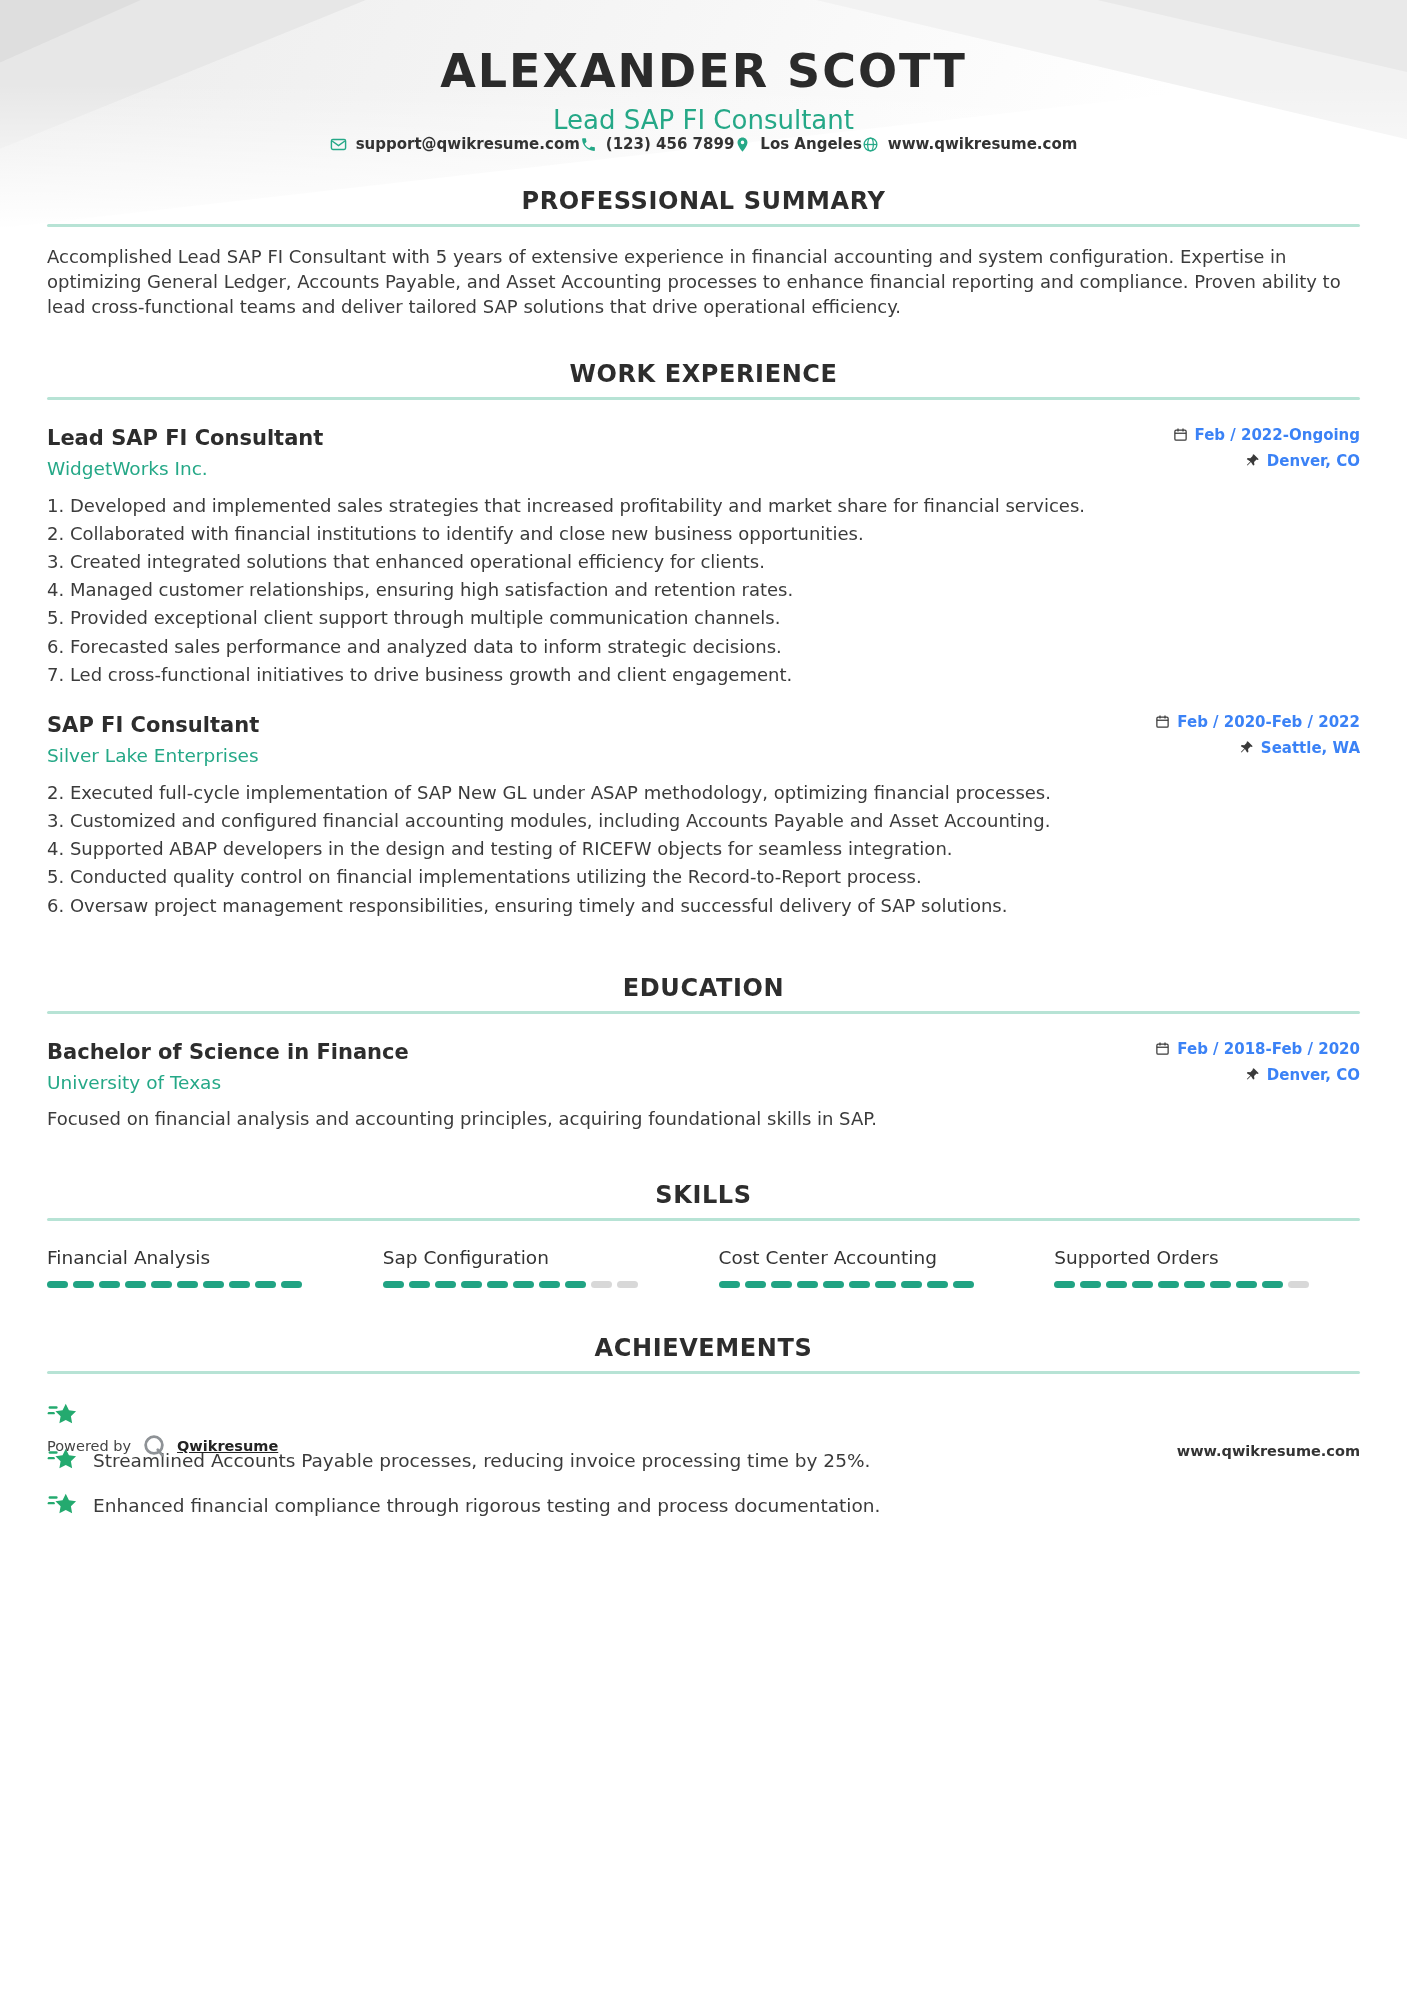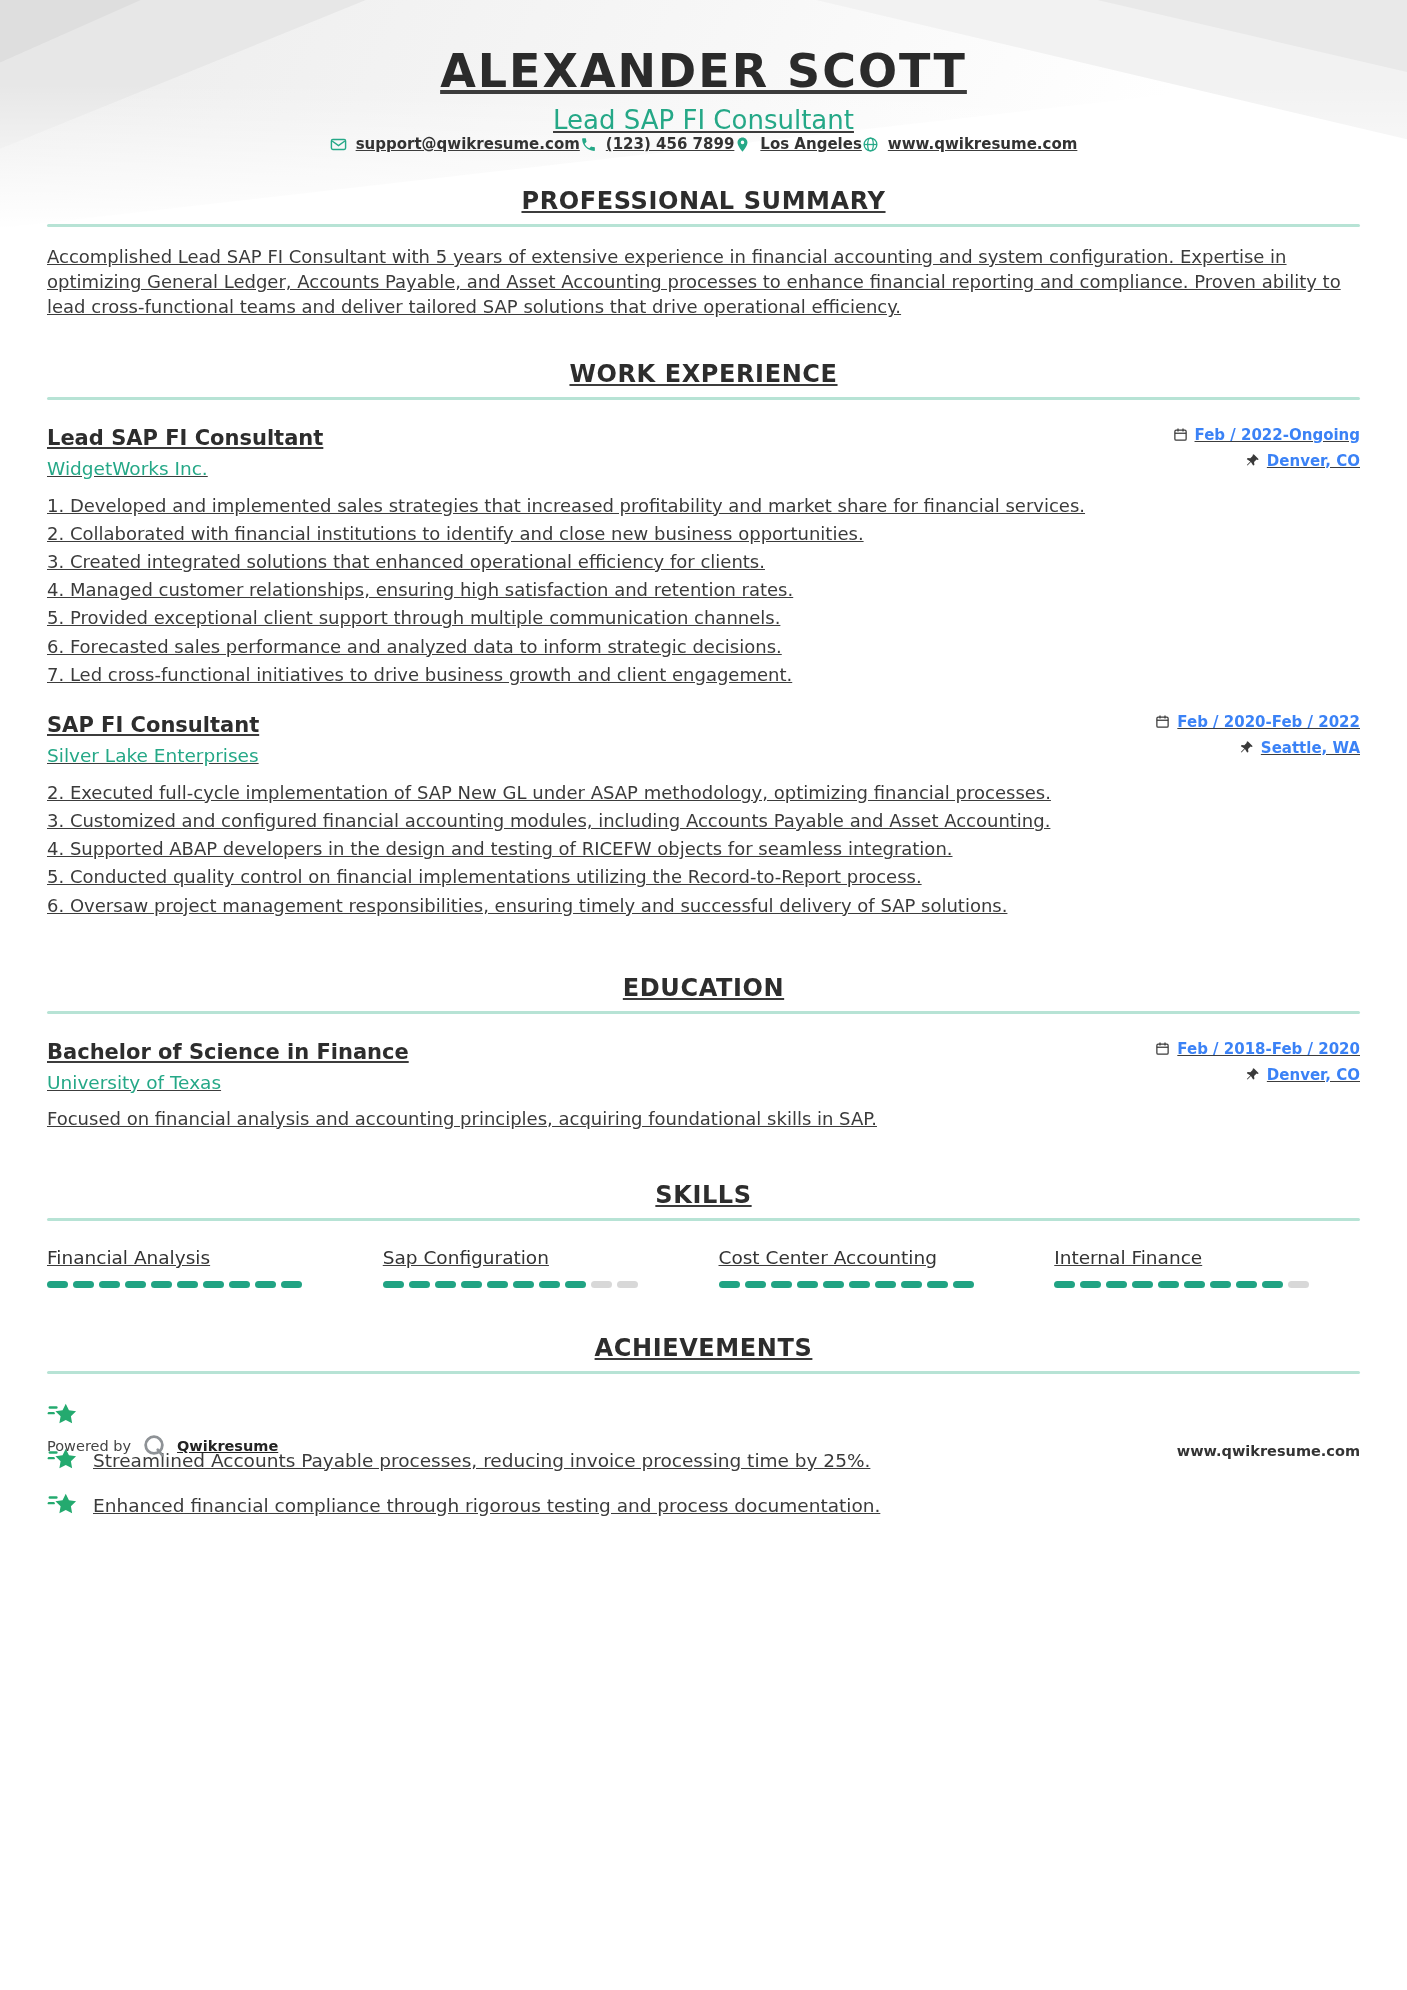--- a/index.html
+++ b/index.html
@@ -3,21 +3,21 @@
 <meta charset="utf-8">
 <style>
   * { margin:0; padding:0; box-sizing:border-box; }
   html,body { background:#ffffff; }
   body {
     width:1407px; height:1990px;
     font-family:"DejaVu Sans","Liberation Sans",sans-serif;
     color:#3c3c3c;
     position:relative;
   }
-  .page { position:relative; width:1407px; height:1525px; background:#fff; overflow:hidden;text-decoration:underline; }
+  .page { position:relative; width:1407px; height:1525px; background:#fff; overflow:hidden; }
 
   
   .header-bg { position:absolute; top:0; left:0; width:100%; height:240px; overflow:hidden; }
   .hp { position:absolute; inset:0; }
   .hp1 { background:linear-gradient(115deg,#ececec 0%,#f6f6f6 45%,#ffffff 80%);
          clip-path:polygon(0 0,100% 0,100% 28%,0 95%); }
   .hp2 { background:#e7e7e7; clip-path:polygon(0 0,26% 0,0 62%); }
   .hp3 { background:#dedede; clip-path:polygon(0 0,10% 0,0 26%); }
   .hp4 { background:#f2f2f2; clip-path:polygon(58% 0,100% 0,100% 58%); }
   .hp5 { background:#e9e9e9; clip-path:polygon(78% 0,100% 0,100% 30%); }
@@ -281,21 +281,21 @@
               <span class="dash filled"></span>
               <span class="dash filled"></span>
               <span class="dash filled"></span>
               <span class="dash filled"></span>
               <span class="dash filled"></span>
               <span class="dash filled"></span>
               <span class="dash filled"></span>
             </div>
         </div>
         <div class="skill">
-          <div class="skill-name">Internal Finance</div>
+          <div class="skill-name">Supported Orders</div>
           <div class="skill-bar">
               <span class="dash filled"></span>
               <span class="dash filled"></span>
               <span class="dash filled"></span>
               <span class="dash filled"></span>
               <span class="dash filled"></span>
               <span class="dash filled"></span>
               <span class="dash filled"></span>
               <span class="dash filled"></span>
               <span class="dash filled"></span>

